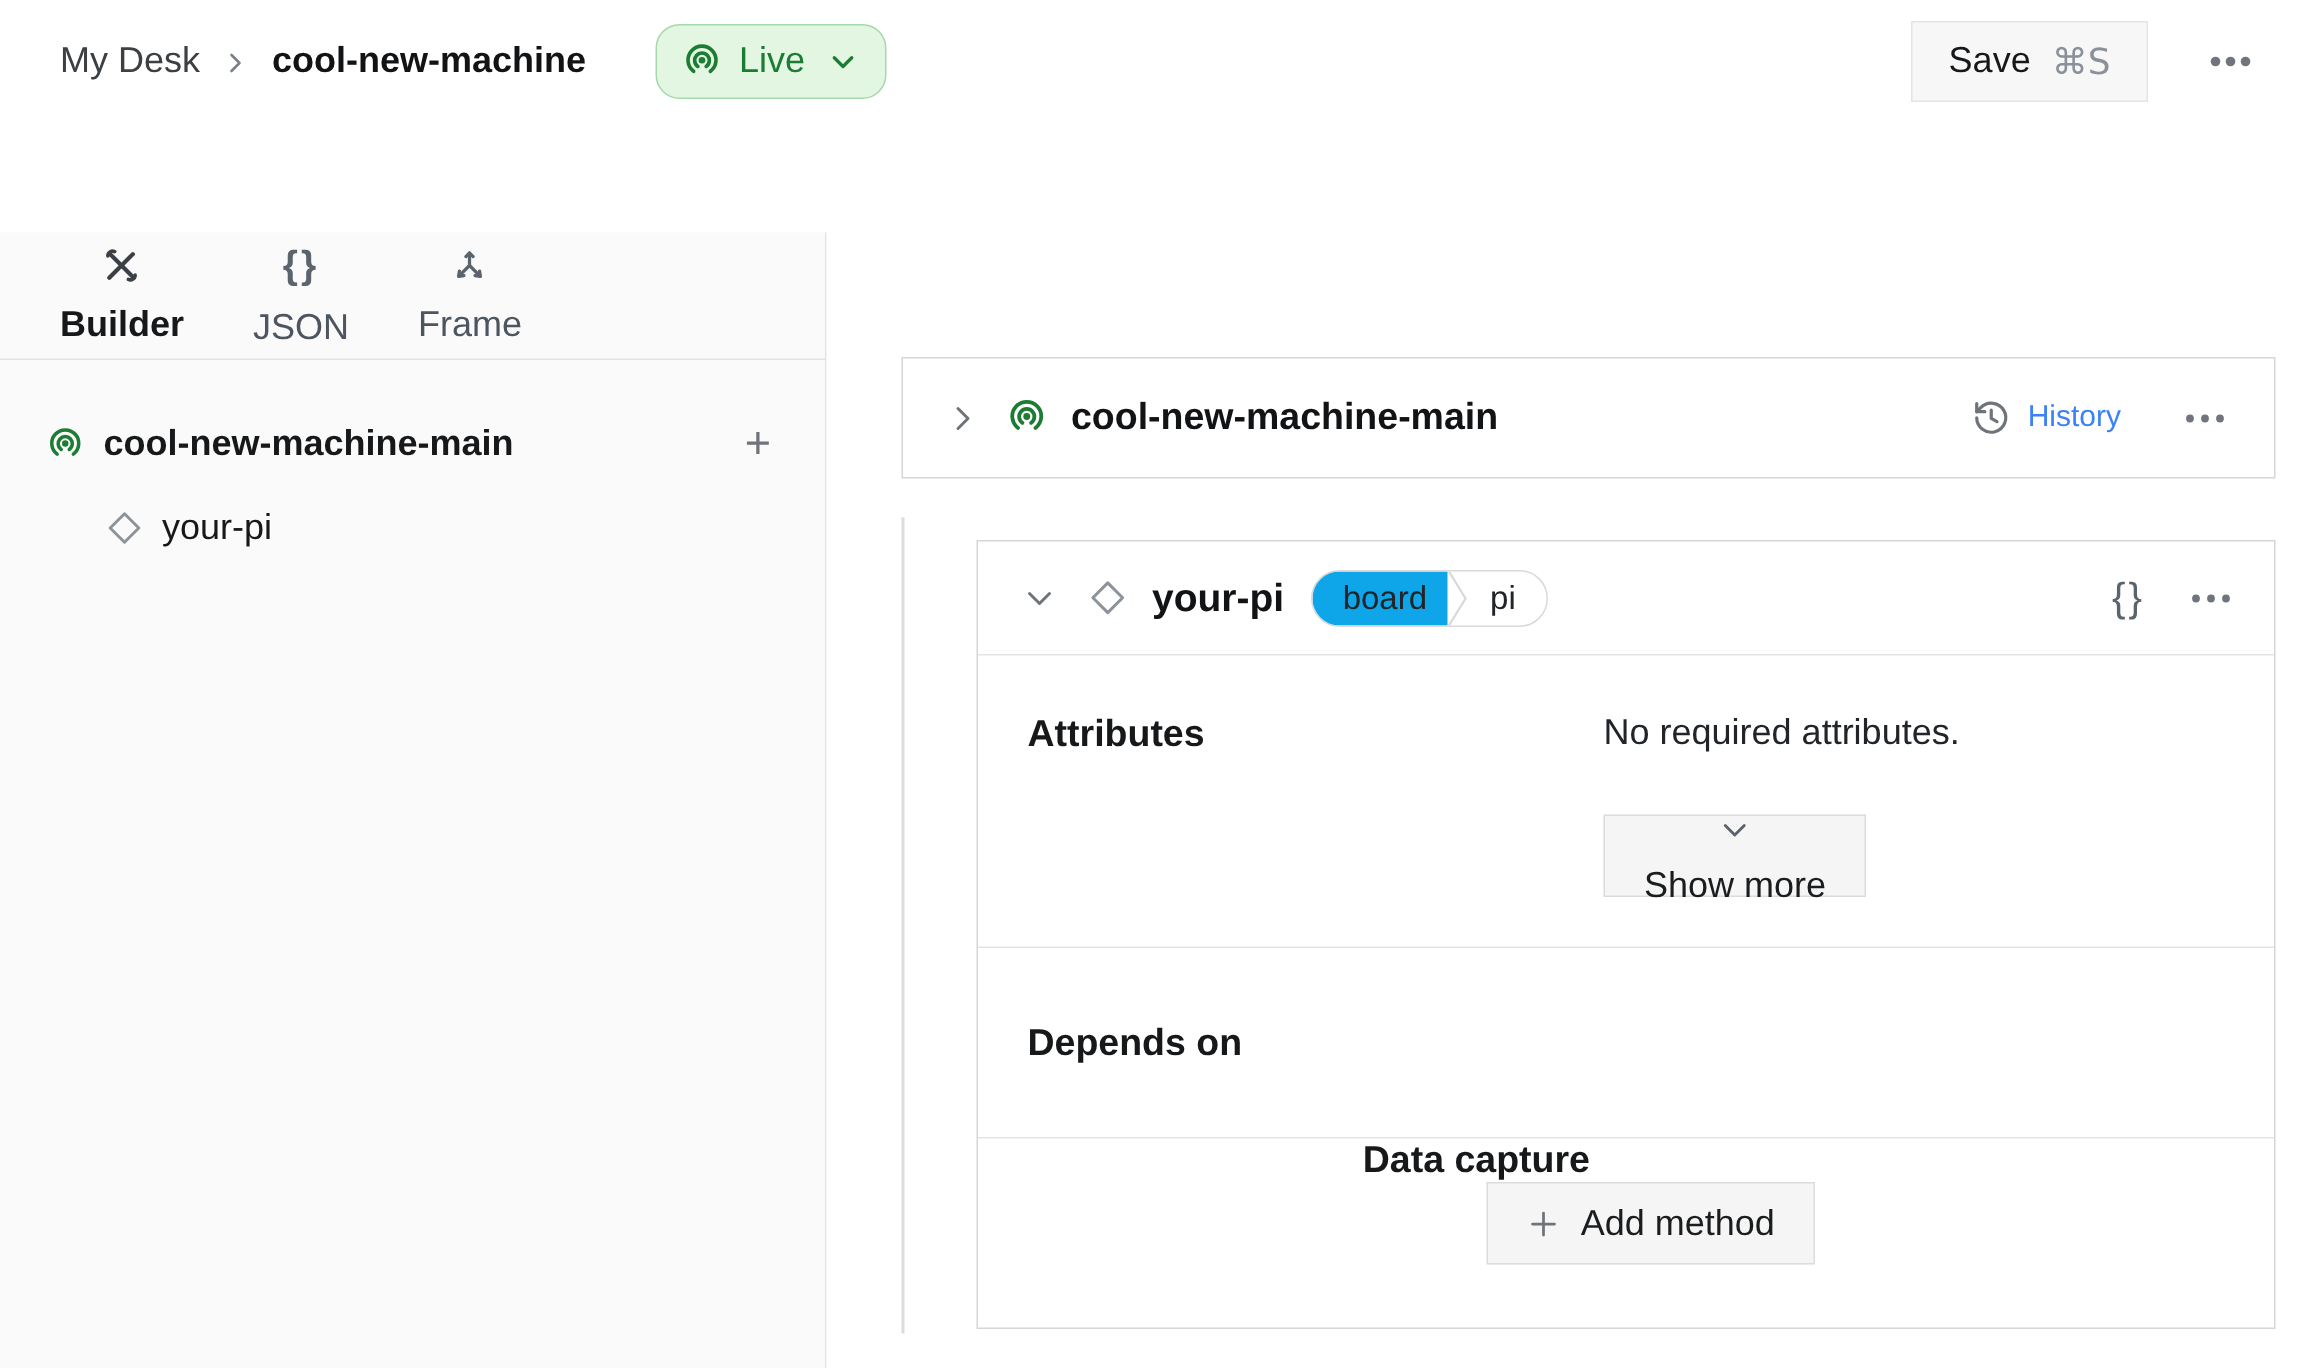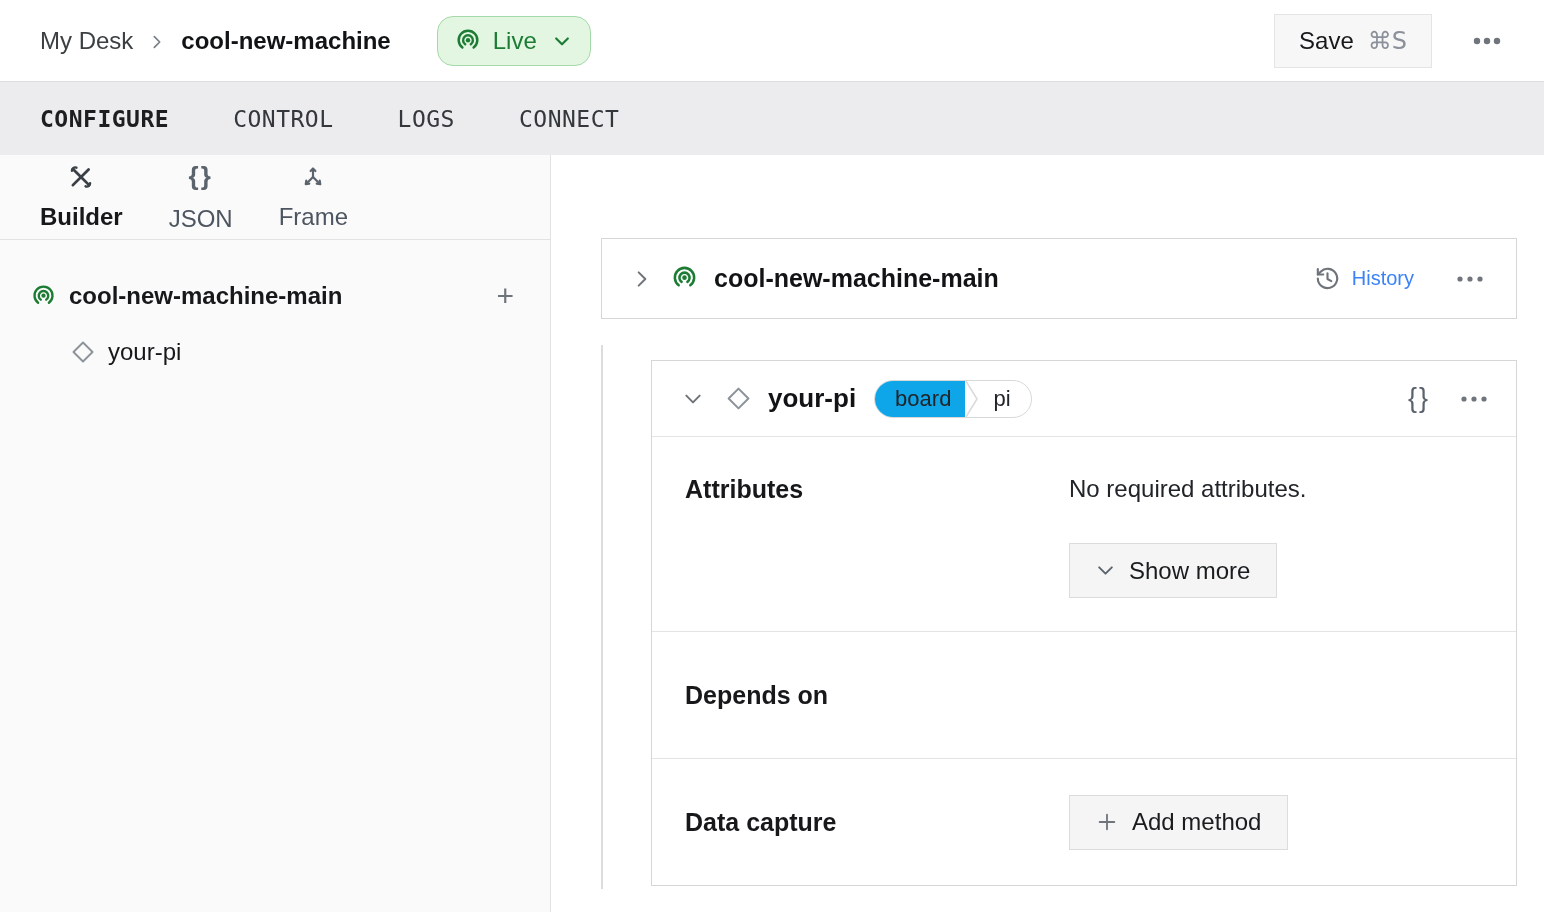--- a/index.html
+++ b/index.html
@@ -111,30 +111,30 @@
   .type-badge .badge-type { padding:0 14px 0 20px; background:#0ea5e9; }
   .type-badge .badge-model { padding:0 20px 0 14px; }
   .header-icons { margin-left:auto; display:flex; align-items:center; gap:30px; }
   .header-icons .braces-button { font-size:27px; color:#5b636d; letter-spacing:2px; cursor:pointer; }
 
   .config-row { display:flex; padding-left:33px; }
   .config-row + .config-row { border-top:1px solid #e4e4e4; }
   .row-label { width:384px; flex-shrink:0; font-size:25px; font-weight:bold; color:#16181a; }
   .row-attributes { height:194px; padding-top:38px; align-items:flex-start; }
   .row-depends { height:127px; align-items:center; }
-  .row-capture { height:127px; align-items:center; }
+  .row-capture { height:127px; align-items:center;flex-direction:column; }
   .attributes-content { display:flex; flex-direction:column; align-items:flex-start; }
   .attributes-empty { font-size:24px; color:#212428; }
 
   .gray-button {
     display:inline-flex; align-items:center; gap:14px; height:55px; padding:0 26px;
     background:#f5f5f5; border:1px solid #dcdcdc; font-size:24px; color:#1a1c1e;
     cursor:pointer; font-family:inherit;
   }
-  .show-more-button { margin-top:40px; }
+  .show-more-button { margin-top:40px;flex-direction:column; }
 
   .search-select {
     position:relative; width:399px; height:53px;
   }
   .search-select input {
     width:100%; height:100%; border:1px solid #cfcfcf; background:#ffffff;
     font-size:24px; padding:0 56px 0 21px; color:#16181a; outline:none;
     font-family:inherit;
   }
   .search-select input::placeholder { color:#8b94a3; opacity:1; }
@@ -180,26 +180,20 @@
       <span class="header-dots">
         <svg width="30" height="10" viewBox="0 0 30 10" fill="#70757d">
             <circle cx="5" cy="5" r="3.2"></circle>
             <circle cx="15" cy="5" r="3.2"></circle>
             <circle cx="25" cy="5" r="3.2"></circle>
           </svg>
       </span>
     </div>
   </div>
 
-  <div class="tab-bar">
-    <span class="tab active">CONFIGURE</span>
-    <span class="tab">CONTROL</span>
-    <span class="tab">LOGS</span>
-    <span class="tab">CONNECT</span>
-  </div>
 
   <div class="content">
 
     <div class="sidebar">
       <div class="mode-row">
         <span class="mode-item active">
           <span>
             <svg width="26" height="26" viewBox="0 0 24 24" fill="none" stroke="#3a4046" stroke-width="2.6" stroke-linecap="round">
               <path d="M4.5 19.5 L19 5"></path>
                 <path d="M5 5 L19.5 19.5"></path>

